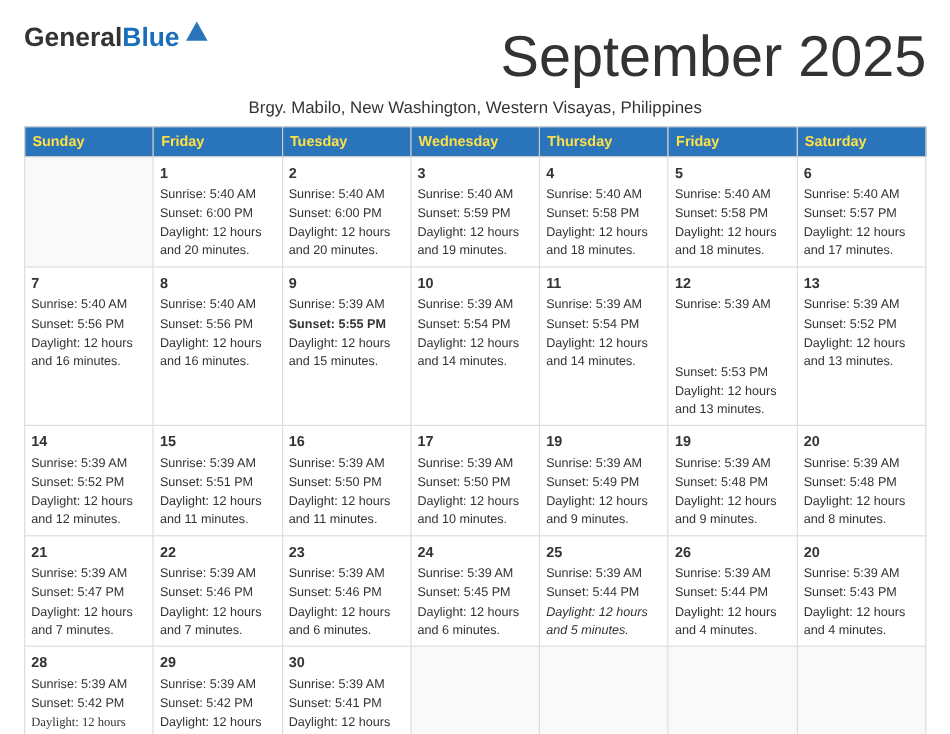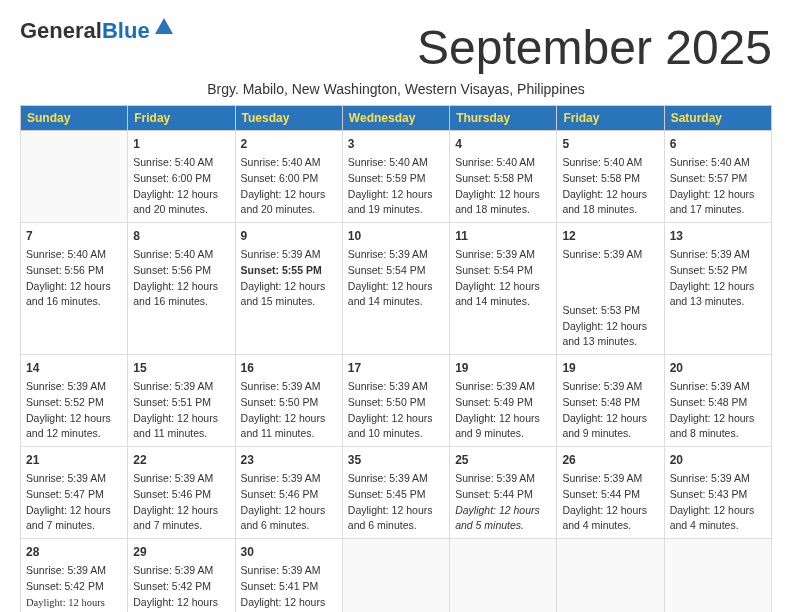--- a/index.html
+++ b/index.html
@@ -248,21 +248,21 @@
           <span style="display: block;">Sunset: 5:46 PM</span>
           <span style="display: block;">Daylight: 12 hours and 7 minutes.</span>
         </td>
         <td>
           <span class="day-num">23</span>
           <span style="display: block;">Sunrise: 5:39 AM</span>
           <span style="display: block;">Sunset: 5:46 PM</span>
           <span style="display: block;">Daylight: 12 hours and 6 minutes.</span>
         </td>
         <td>
-          <span class="day-num">35</span>
+          <span class="day-num">24</span>
           <span style="display: block;">Sunrise: 5:39 AM</span>
           <span style="display: block;">Sunset: 5:45 PM</span>
           <span style="display: block;">Daylight: 12 hours and 6 minutes.</span>
         </td>
         <td>
           <span class="day-num">25</span>
           <span style="display: block;">Sunrise: 5:39 AM</span>
           <span style="display: block;">Sunset: 5:44 PM</span>
           <span style="display: block; font-style: italic;">Daylight: 12 hours and 5 minutes.</span>
         </td>

